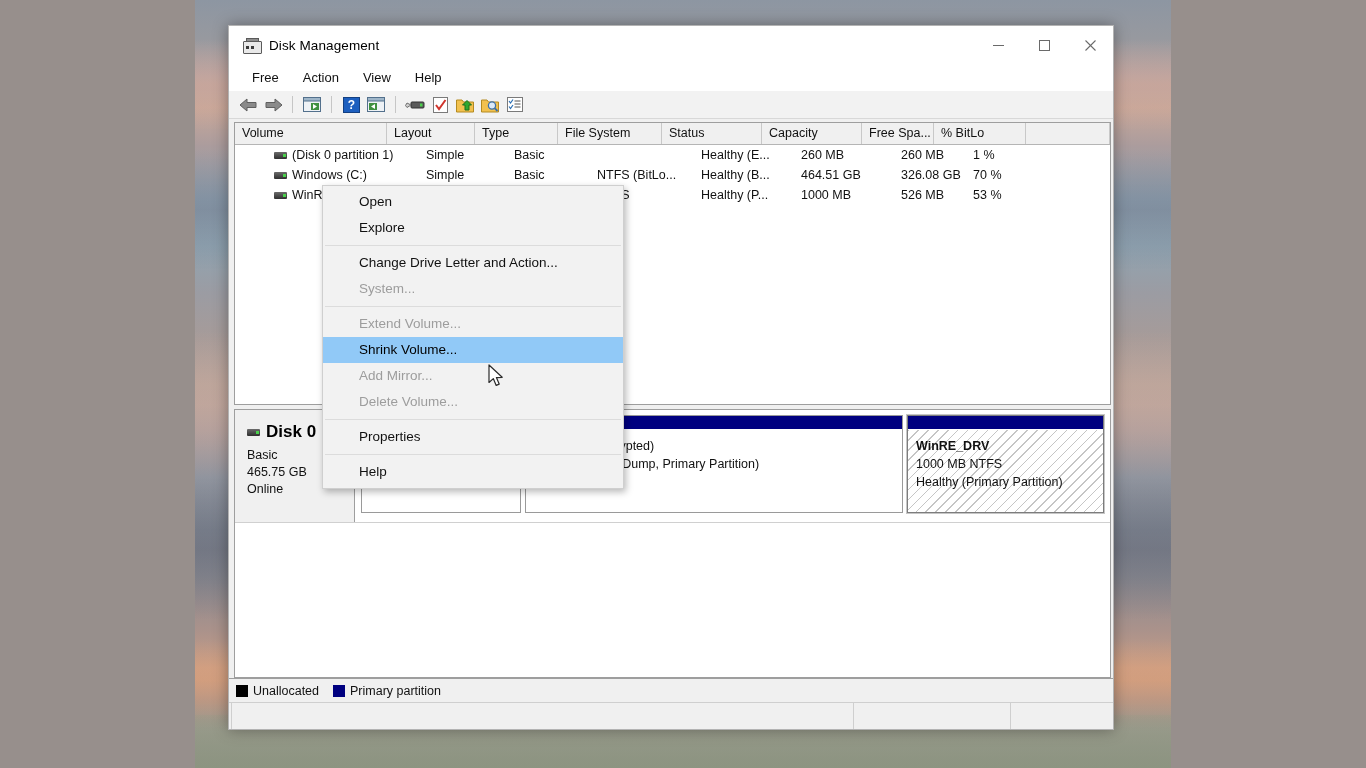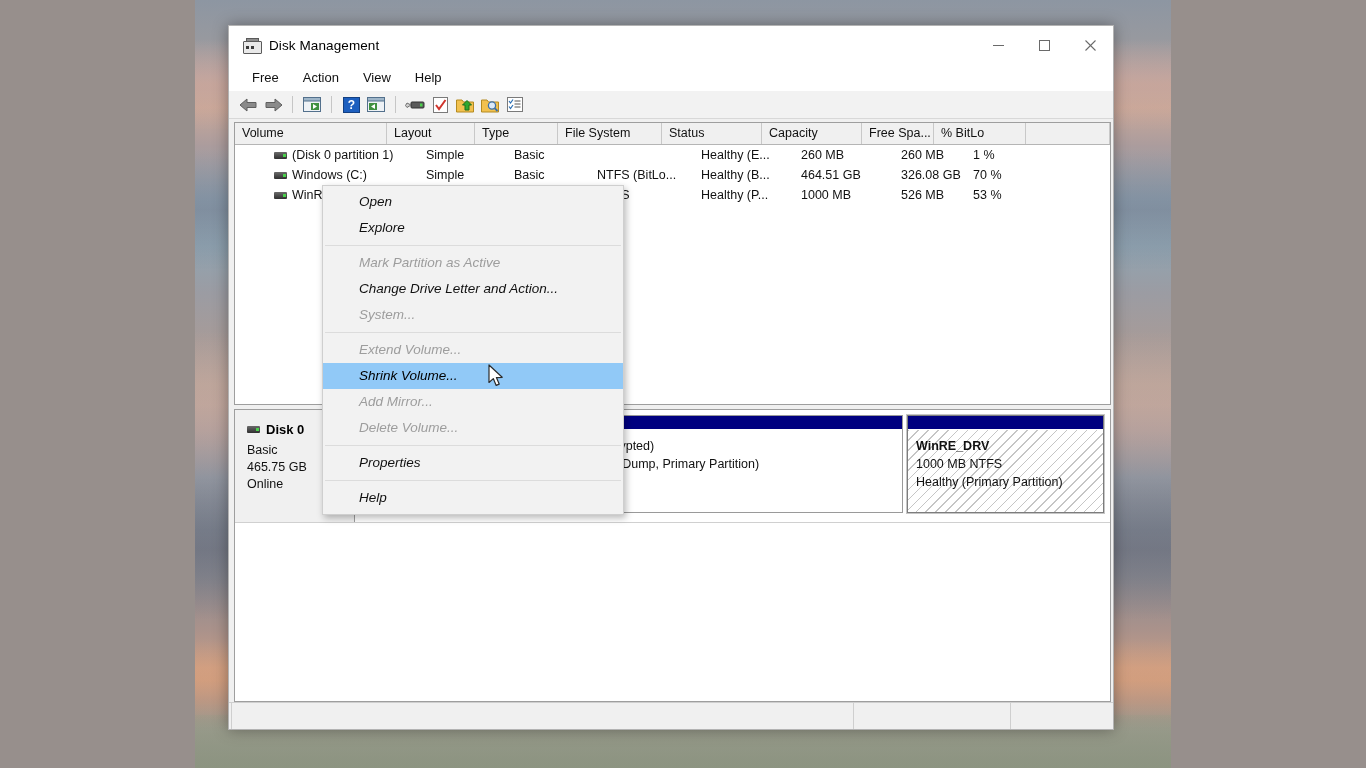--- a/index.html
+++ b/index.html
@@ -101,21 +101,21 @@
   .lrow{display:flex;height:20px;align-items:center;}
   .lrow .cell{font-size:12.5px;color:#111;padding-left:7px;box-sizing:border-box;white-space:nowrap;overflow:hidden;}
   .vicon{width:13px;height:7px;margin:0 5px 0 7px;background:linear-gradient(to bottom,#6b6b6b,#2f2f2f);border-radius:1px;position:relative;flex:0 0 auto;}
   .vicon::after{content:"";position:absolute;right:1px;top:2px;width:3px;height:3px;background:#49d14b;}
   .volcell{display:flex;align-items:center;box-sizing:border-box;margin-left:32px;}
 
   
   .graphwrap{margin:4px 2px 0 5px;background:#fff;border:1px solid #9e9e9e;flex:1 1 auto;position:relative;overflow:hidden;}
   .diskrow{display:flex;height:112px;border-bottom:1px solid #d0d0d0;}
   .diskinfo{width:120px;background:#f0f0f0;border-right:1px solid #9e9e9e;padding:12px 0 0 12px;box-sizing:border-box;}
-  .diskinfo .dl{display:flex;align-items:center;font-size:13px;font-weight:bold;color:#000;margin-bottom:5px;}
+  .diskinfo .dl{display:flex;align-items:center;font-size:17px;font-weight:bold;color:#000;margin-bottom:5px;}
   .diskinfo .dsub{font-size:12.5px;color:#111;line-height:17px;}
   .parts{flex:1;display:flex;align-items:flex-start;padding:5px 6px 0 6px;gap:4px;box-sizing:border-box;}
   .part{border:1px solid #9a9a9a;background:#fff;box-sizing:border-box;height:98px;display:flex;flex-direction:column;}
   .part .bar{height:13px;background:#000080;border-bottom:1px solid #fff;flex:0 0 auto;}
   .part .pbody{flex:1;padding:7px 0 0 8px;font-size:12.5px;line-height:18px;color:#111;position:relative;}
   .part.hatched .pbody{
     background-image:repeating-linear-gradient(135deg,rgba(150,150,150,.55) 0 1px,transparent 1px 7px);
     background-color:#fff;
   }
   .part .pname{font-weight:bold;}
@@ -133,21 +133,21 @@
   .statusbar .seg.s2{width:157px;}
   .statusbar .seg.s3{width:102px;border-right:none;}
 
   
   #ctxmenu{
     position:absolute;left:322px;top:185px;width:300px;
     background:#f2f2f2;border:1px solid #cfcfcf;
     box-shadow:2px 3px 7px rgba(0,0,0,.28);
     padding:3px 0;z-index:50;
   }
-  #ctxmenu .item{height:26px;line-height:26px;padding-left:36px;font-size:13.5px;color:#111;white-space:nowrap;font-style:italic;}
+  #ctxmenu .item{height:26px;line-height:26px;padding-left:36px;font-size:13.5px;color:#111;white-space:nowrap;}
   #ctxmenu .item.disabled{color:#9d9d9d;}
   #ctxmenu .item.sel{background:#91c9f7;color:#000;}
   #ctxmenu .sep{height:1px;background:#dcdcdc;margin:4px 2px;}
 
   
   #cursor{position:absolute;left:488px;top:364px;z-index:90;}
 </style>
 </head>
 <body>
 
@@ -360,33 +360,38 @@
           <div class="pbody">
             <div class="pname">WinRE_DRV</div>
             <div>1000 MB NTFS</div>
             <div>Healthy (Primary Partition)</div>
           </div>
         </div>
       </div>
     </div>
   </div>
 
+  <div class="legend">
+    <div class="sw" style="background:#000000"></div>
+    <div class="lt">Unallocated</div>
+    <div class="sw" style="background:#000080"></div>
+    <div class="lt">Primary partition</div>
+  </div>
 
   <div class="statusbar">
     <div class="seg s1"></div>
     <div class="seg s2"></div>
     <div class="seg s3"></div>
   </div>
 </div>
 
 <div id="ctxmenu">
   <div class="item">Open</div>
   <div class="item">Explore</div>
   <div class="sep"></div>
-  <div class="item disabled">Mark Partition as Active</div>
   <div class="item">Change Drive Letter and Action...</div>
   <div class="item disabled">System...</div>
   <div class="sep"></div>
   <div class="item disabled">Extend Volume...</div>
   <div class="item sel">Shrink Volume...</div>
   <div class="item disabled">Add Mirror...</div>
   <div class="item disabled">Delete Volume...</div>
   <div class="sep"></div>
   <div class="item">Properties</div>
   <div class="sep"></div>

